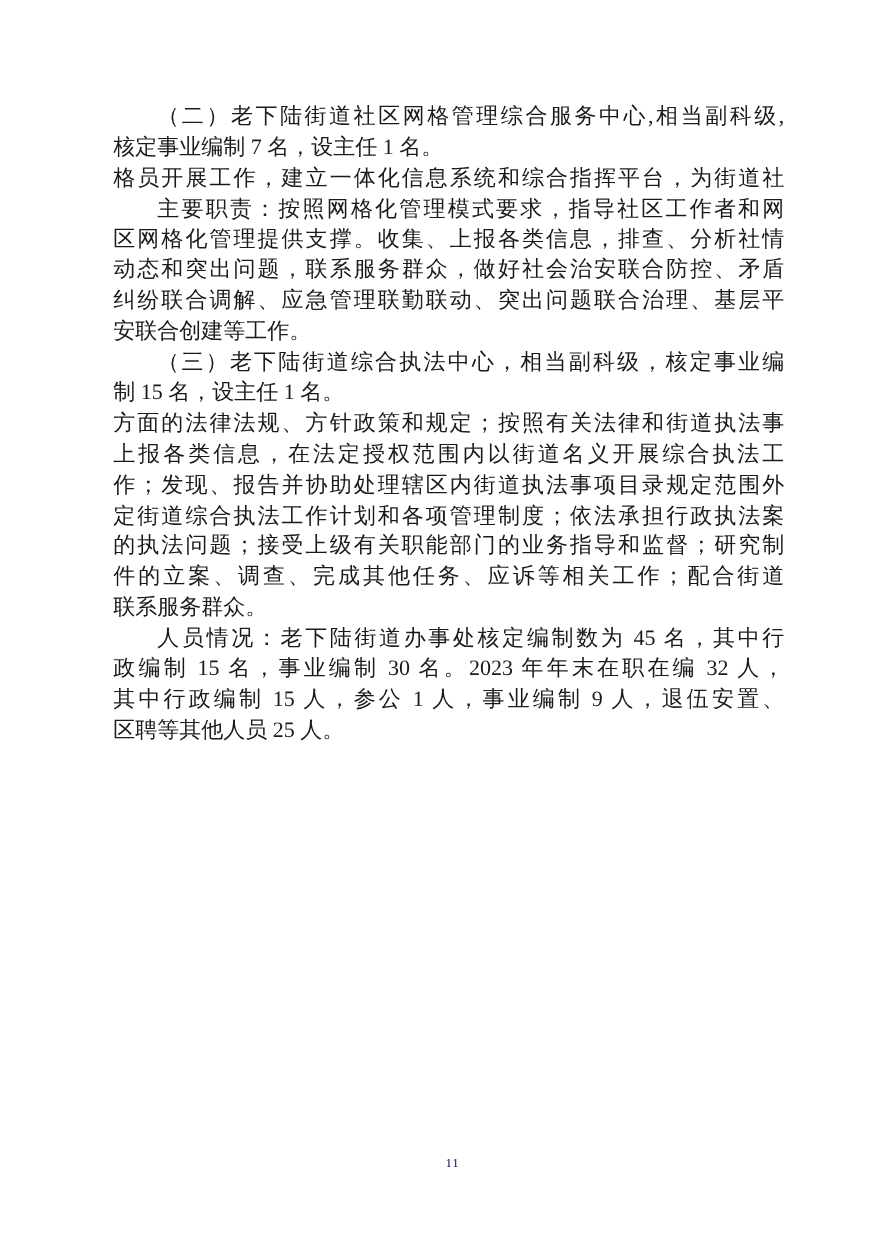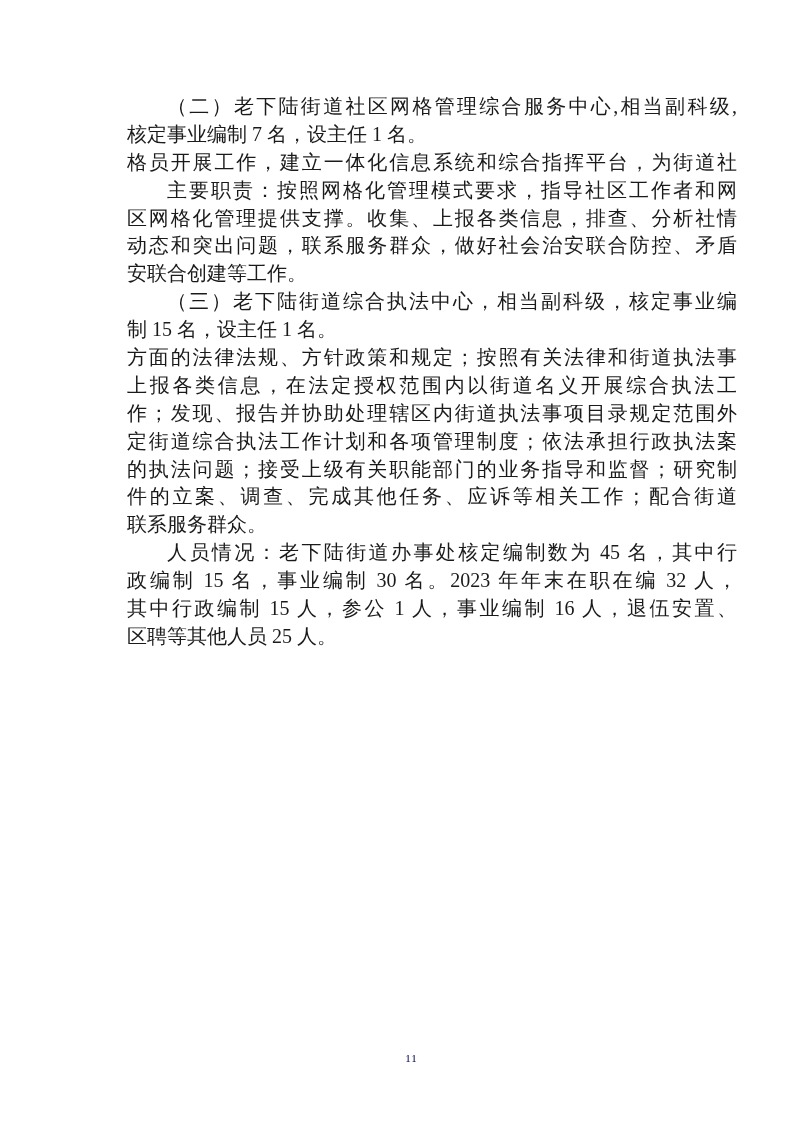--- a/index.html
+++ b/index.html
@@ -16,21 +16,20 @@
     font-family: "Liberation Serif", "DejaVu Serif", serif;
     color: #1a1a1a;
   }
   .content {
     position: absolute;
     left: 103px;
     top: 93px;
     width: 610px;
     font-size: 20px;
     line-height: 27.9px;
-    margin-left: 24px;
   }
   .para {
     margin: 0;
     padding: 0;
   }
   .line {
     display: block;
     text-align: justify;
     text-align-last: justify;
     white-space: normal;
@@ -67,20 +66,21 @@
     <p class="para">
       <span class="line first">（二）老下陆街道社区网格管理综合服务中心,相当副科级,</span>
       <span class="line plast">核定事业编制 7 名，设主任 1 名。</span>
     </p>
 
     <p class="para">
       <span class="line">格员开展工作，建立一体化信息系统和综合指挥平台，为街道社</span>
       <span class="line first">主要职责：按照网格化管理模式要求，指导社区工作者和网</span>
       <span class="line">区网格化管理提供支撑。收集、上报各类信息，排查、分析社情</span>
       <span class="line">动态和突出问题，联系服务群众，做好社会治安联合防控、矛盾</span>
+      <span class="line">纠纷联合调解、应急管理联勤联动、突出问题联合治理、基层平</span>
       <span class="line plast">安联合创建等工作。</span>
     </p>
 
     <p class="para">
       <span class="line first">（三）老下陆街道综合执法中心，相当副科级，核定事业编</span>
       <span class="line plast">制 15 名，设主任 1 名。</span>
     </p>
 
     <p class="para">
       <span class="line">方面的法律法规、方针政策和规定；按照有关法律和街道执法事</span>
@@ -88,21 +88,21 @@
       <span class="line">作；发现、报告并协助处理辖区内街道执法事项目录规定范围外</span>
       <span class="line">定街道综合执法工作计划和各项管理制度；依法承担行政执法案</span>
       <span class="line">的执法问题；接受上级有关职能部门的业务指导和监督；研究制</span>
       <span class="line">件的立案、调查、完成其他任务、应诉等相关工作；配合街道</span>
       <span class="line plast">联系服务群众。</span>
     </p>
 
     <p class="para">
       <span class="line first">人员情况：老下陆街道办事处核定编制数为 45 名，其中行</span>
       <span class="line">政编制 15 名，事业编制 30 名。2023 年年末在职在编 32 人，</span>
-      <span class="line">其中行政编制 15 人，参公 1 人，事业编制 16 人，退伍安置、</span>
+      <span class="line">其中行政编制 15 人，参公 1 人，事业编制 9 人，退伍安置、</span>
       <span class="line plast">区聘等其他人员 25 人。</span>
     </p>
 
   </div>
 
   <div class="footer">
     <span class="pagenum">11</span>
   </div>
 </div>
 

